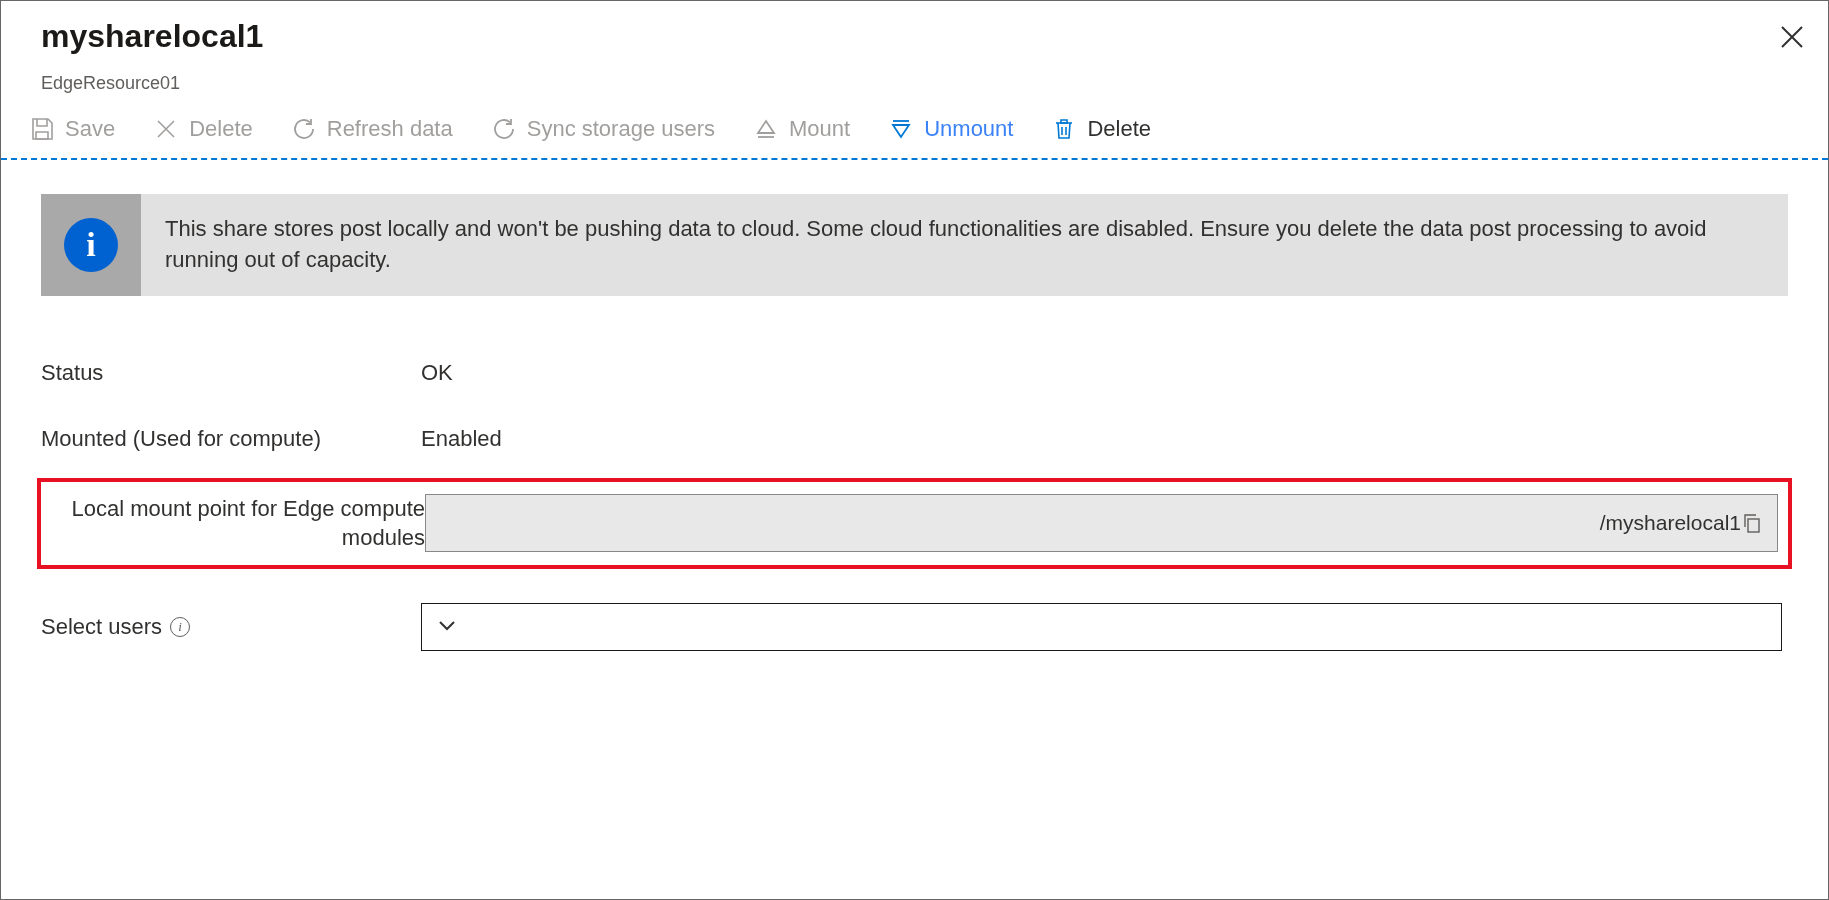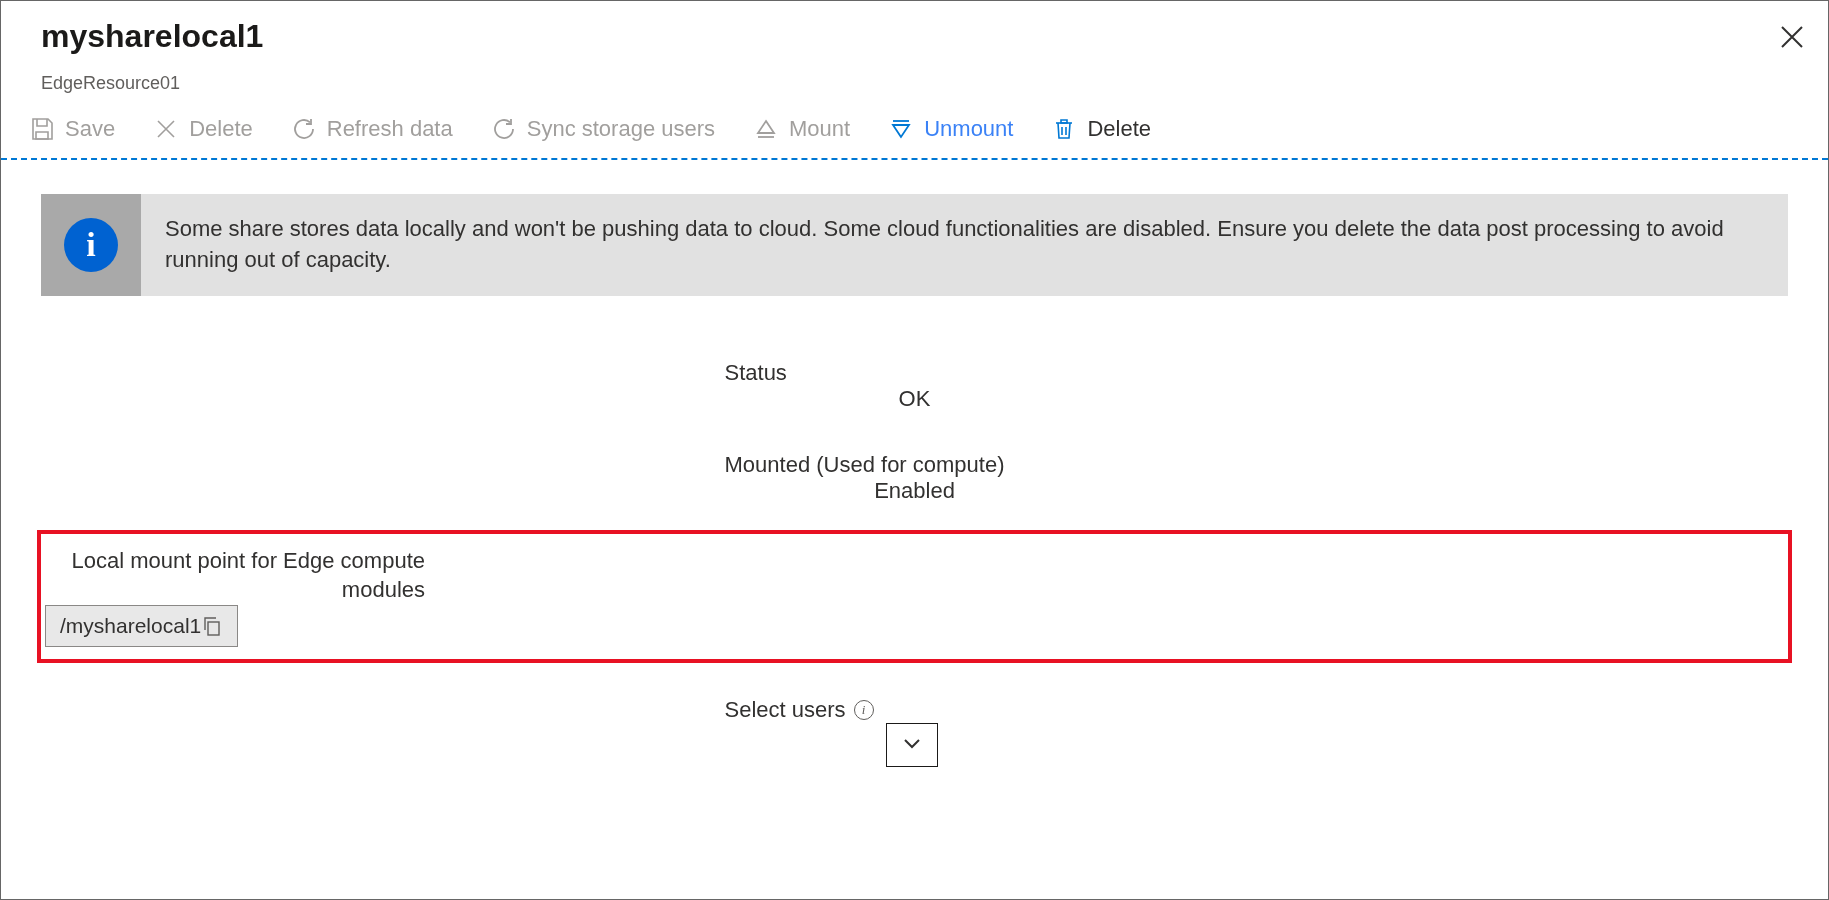--- a/index.html
+++ b/index.html
@@ -88,21 +88,20 @@
     .notice-text {
       padding: 20px 24px;
       font-size: 22px;
       line-height: 1.4;
       color: #323130;
     }
     .field-row {
       display: flex;
       align-items: center;
       padding: 20px 0;
-      flex-direction: column;
     }
     .field-label {
       width: 380px;
       font-size: 22px;
       color: #323130;
       flex-shrink: 0;
       display: flex;
       align-items: center;
       gap: 8px;
     }
@@ -117,22 +116,22 @@
     }
     .highlight .field-row { padding: 0; align-items: flex-start; text-align: right; }
     .field-label-multiline { width: 380px; font-size: 22px; line-height: 1.35; }
     .readonly-input {
       flex: 1;
       display: flex;
       align-items: center;
       border: 1px solid #8a8886;
       background: #e8e8e8;
       padding: 8px 14px;
-      height: 51px;
-      margin-right: 18px;
+      height: 58px;
+      margin-right: 6px;
     }
     .readonly-input .val {
       flex: 1;
       font-size: 21px;
       color: #323130;
     }
     .copy-icon { cursor: pointer; width: 22px; height: 22px; }
     .select-box {
       flex: 1;
       display: flex;
@@ -239,21 +238,21 @@
     <span>Delete</span>
   </div>
 </div>
 
 <div class="content">
 
   <div class="notice">
     <div class="notice-icon-wrap">
       <div class="notice-icon">i</div>
     </div>
-    <div class="notice-text">Some share stores data locally and won't be pushing data to cloud. Some cloud functionalities are disabled. Ensure you delete the data post processing to avoid running out of capacity.</div>
+    <div class="notice-text">This share stores post locally and won't be pushing data to cloud. Some cloud functionalities are disabled. Ensure you delete the data post processing to avoid running out of capacity.</div>
   </div>
 
   <div class="field-row">
     <div class="field-label">Status</div>
     <div class="field-value">OK</div>
   </div>
 
 
   <div class="field-row">
     <div class="field-label">Mounted (Used for compute)</div>

